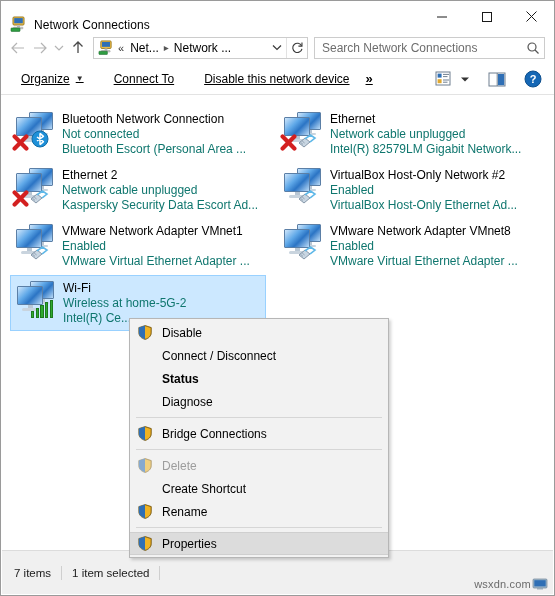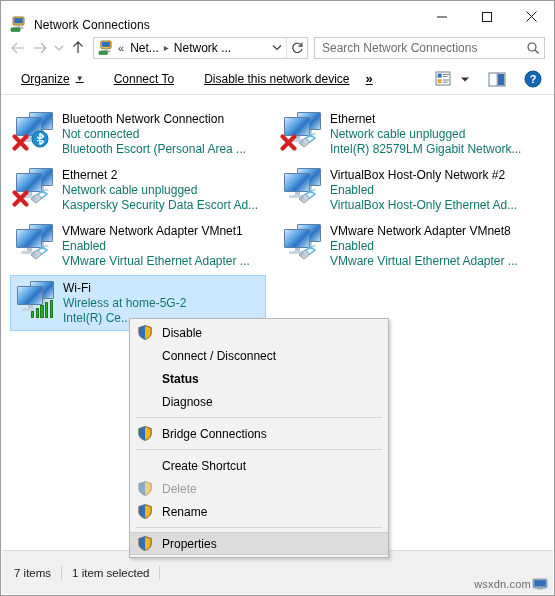--- a/index.html
+++ b/index.html
@@ -496,33 +496,33 @@
         <span class="micon">
           <svg class="shield" viewBox="0 0 14 15">
             <path d="M7 .6 L13.2 2.6 V7.6 C13.2 11 10.6 13.4 7 14.4 C3.4 13.4 .8 11 .8 7.6 V2.6 Z" fill="#f0b323" stroke="#7a5a10" stroke-width=".7"></path>
             <path d="M7 .6 L.8 2.6 V7.6 C.8 11 3.4 13.4 7 14.4 Z" fill="#2f6fb5"></path>
             <path d="M7 .6 L13.2 2.6 V7.6 C13.2 11 10.6 13.4 7 14.4" fill="none" stroke="#7a5a10" stroke-width=".5"></path>
           </svg>
         </span>
         <span class="mlabel">Bridge Connections</span>
       </div>
       <div class="msep"></div>
-      <div class="mi">
-        <span class="micon"></span>
-        <span class="mlabel">Create Shortcut</span>
-      </div>
       <div class="mi disabled">
         <span class="micon">
           <svg class="shield dim" viewBox="0 0 14 15">
             <path d="M7 .6 L13.2 2.6 V7.6 C13.2 11 10.6 13.4 7 14.4 C3.4 13.4 .8 11 .8 7.6 V2.6 Z" fill="#f0b323" stroke="#7a5a10" stroke-width=".7"></path>
             <path d="M7 .6 L.8 2.6 V7.6 C.8 11 3.4 13.4 7 14.4 Z" fill="#2f6fb5"></path>
             <path d="M7 .6 L13.2 2.6 V7.6 C13.2 11 10.6 13.4 7 14.4" fill="none" stroke="#7a5a10" stroke-width=".5"></path>
           </svg>
         </span>
         <span class="mlabel">Delete</span>
+      </div>
+      <div class="mi">
+        <span class="micon"></span>
+        <span class="mlabel">Create Shortcut</span>
       </div>
       <div class="mi">
         <span class="micon">
           <svg class="shield" viewBox="0 0 14 15">
             <path d="M7 .6 L13.2 2.6 V7.6 C13.2 11 10.6 13.4 7 14.4 C3.4 13.4 .8 11 .8 7.6 V2.6 Z" fill="#f0b323" stroke="#7a5a10" stroke-width=".7"></path>
             <path d="M7 .6 L.8 2.6 V7.6 C.8 11 3.4 13.4 7 14.4 Z" fill="#2f6fb5"></path>
             <path d="M7 .6 L13.2 2.6 V7.6 C13.2 11 10.6 13.4 7 14.4" fill="none" stroke="#7a5a10" stroke-width=".5"></path>
           </svg>
         </span>
         <span class="mlabel">Rename</span>

